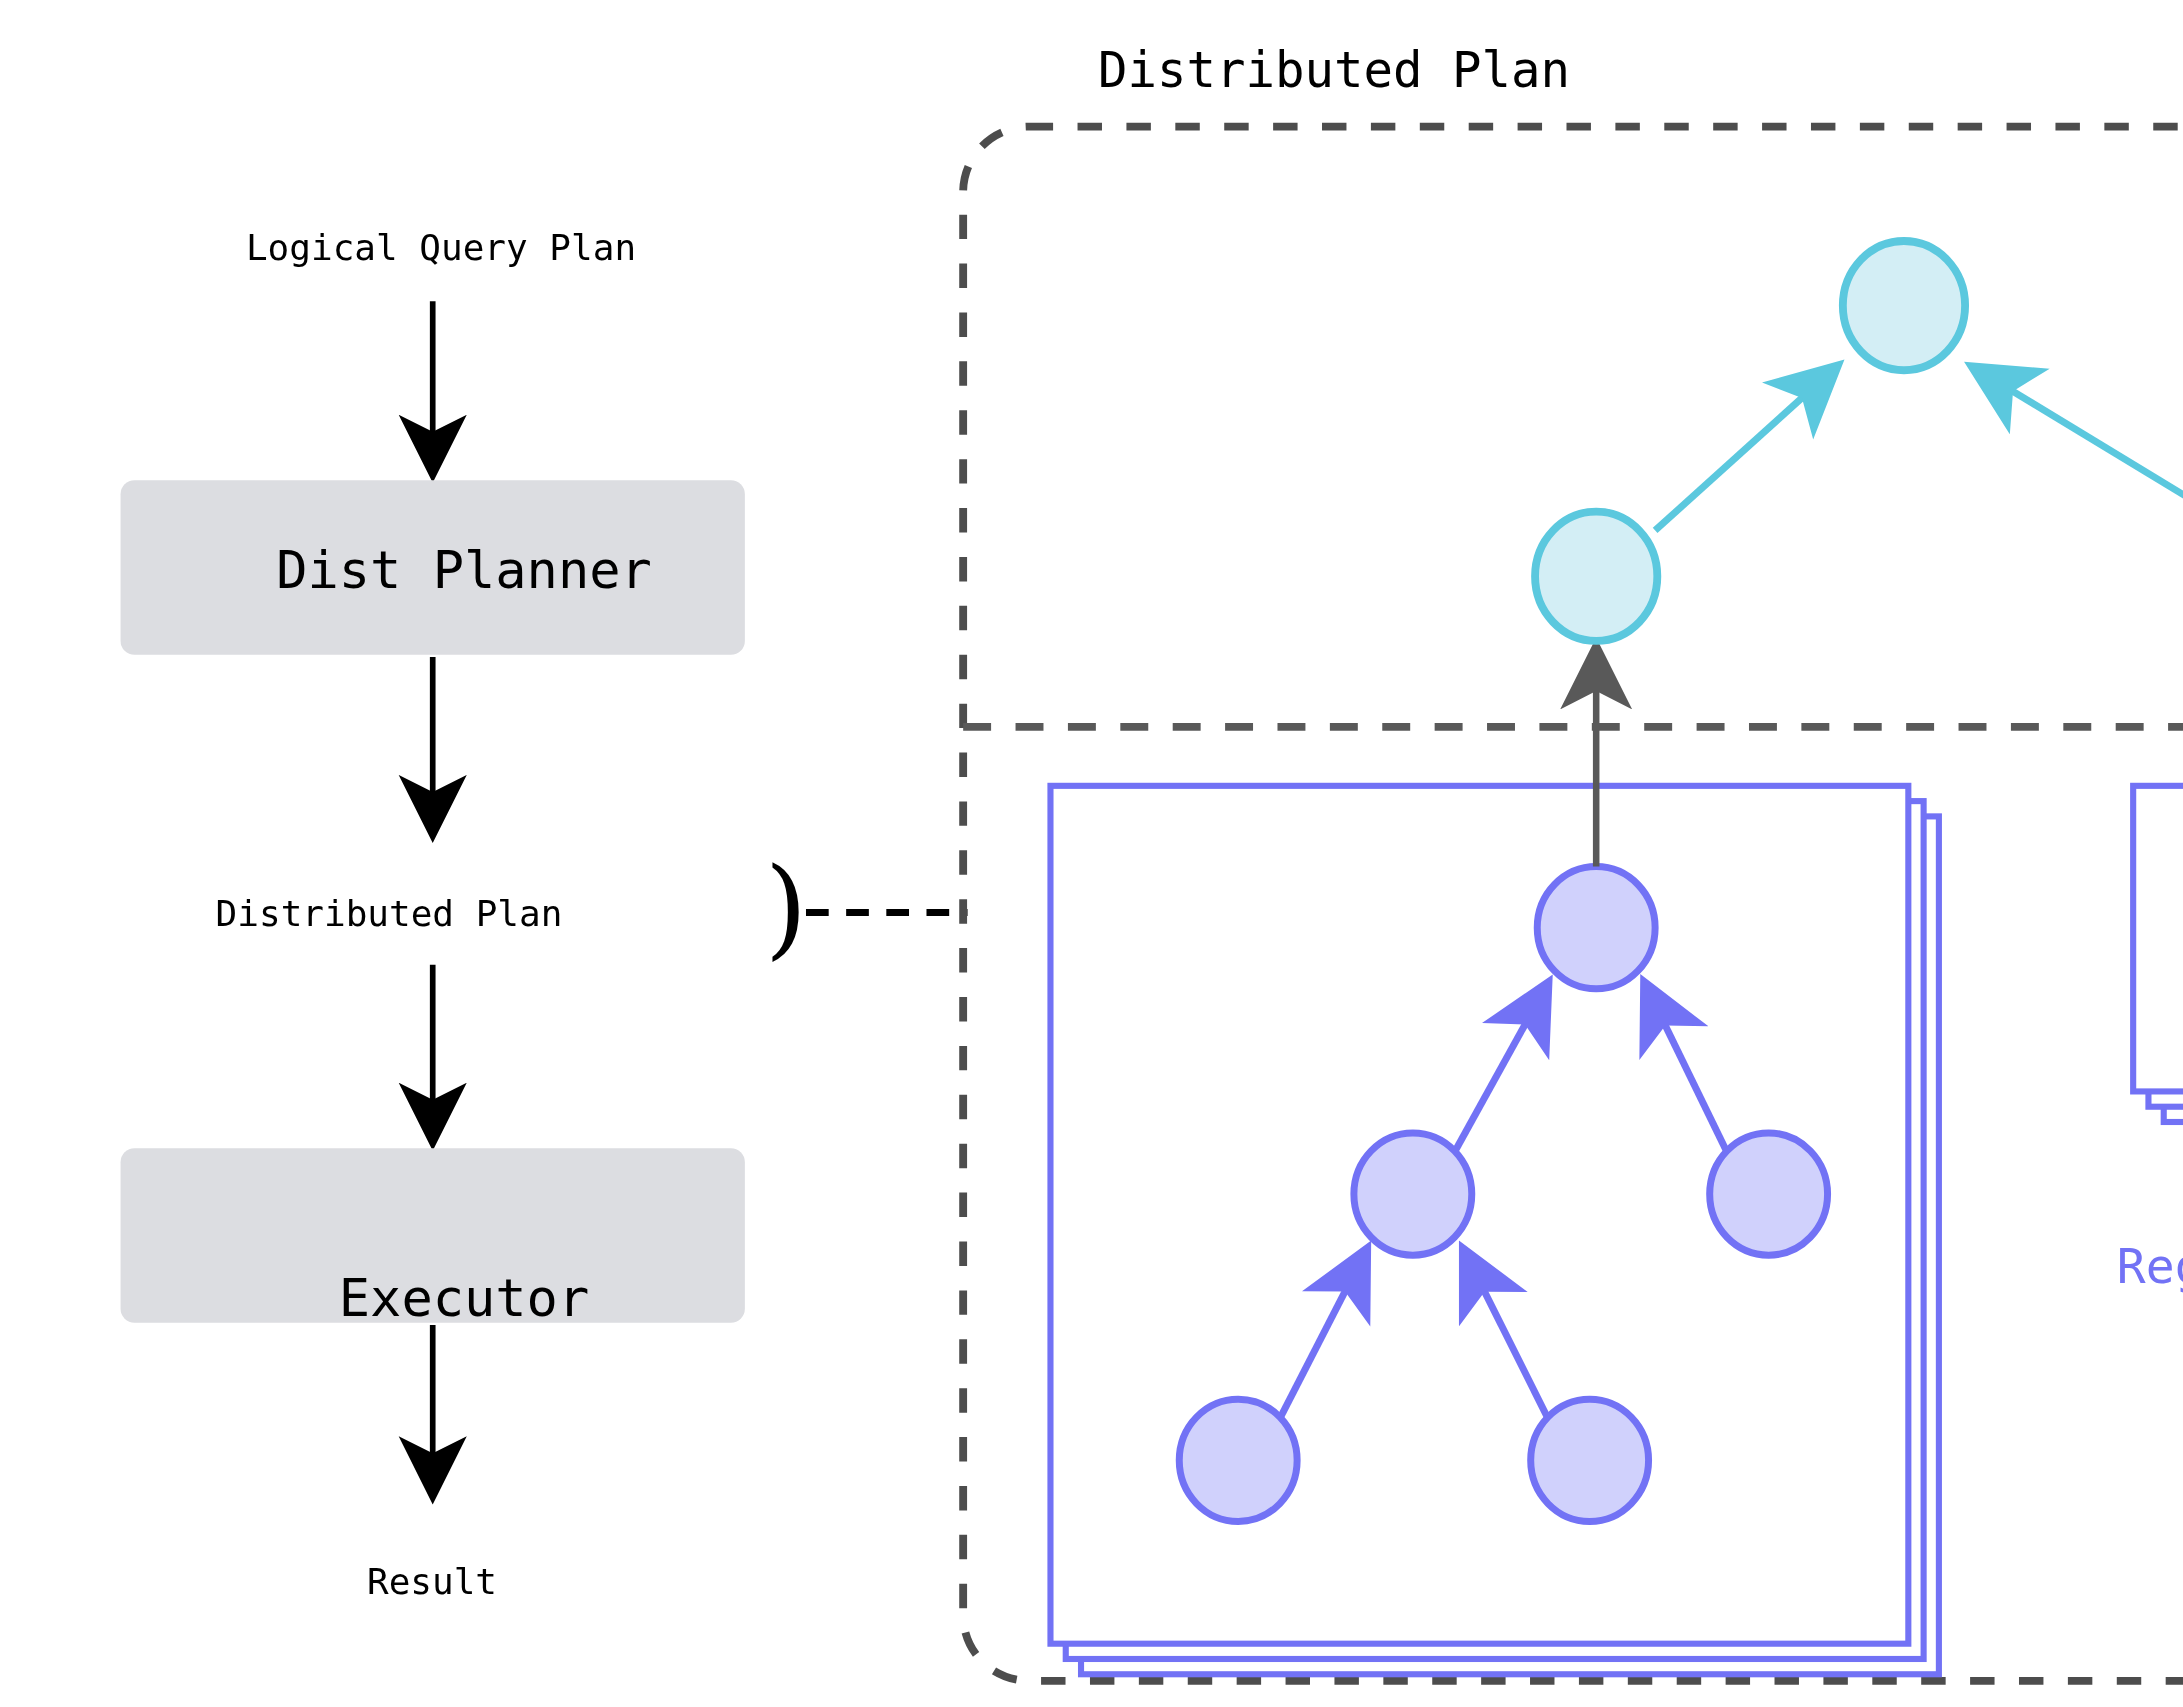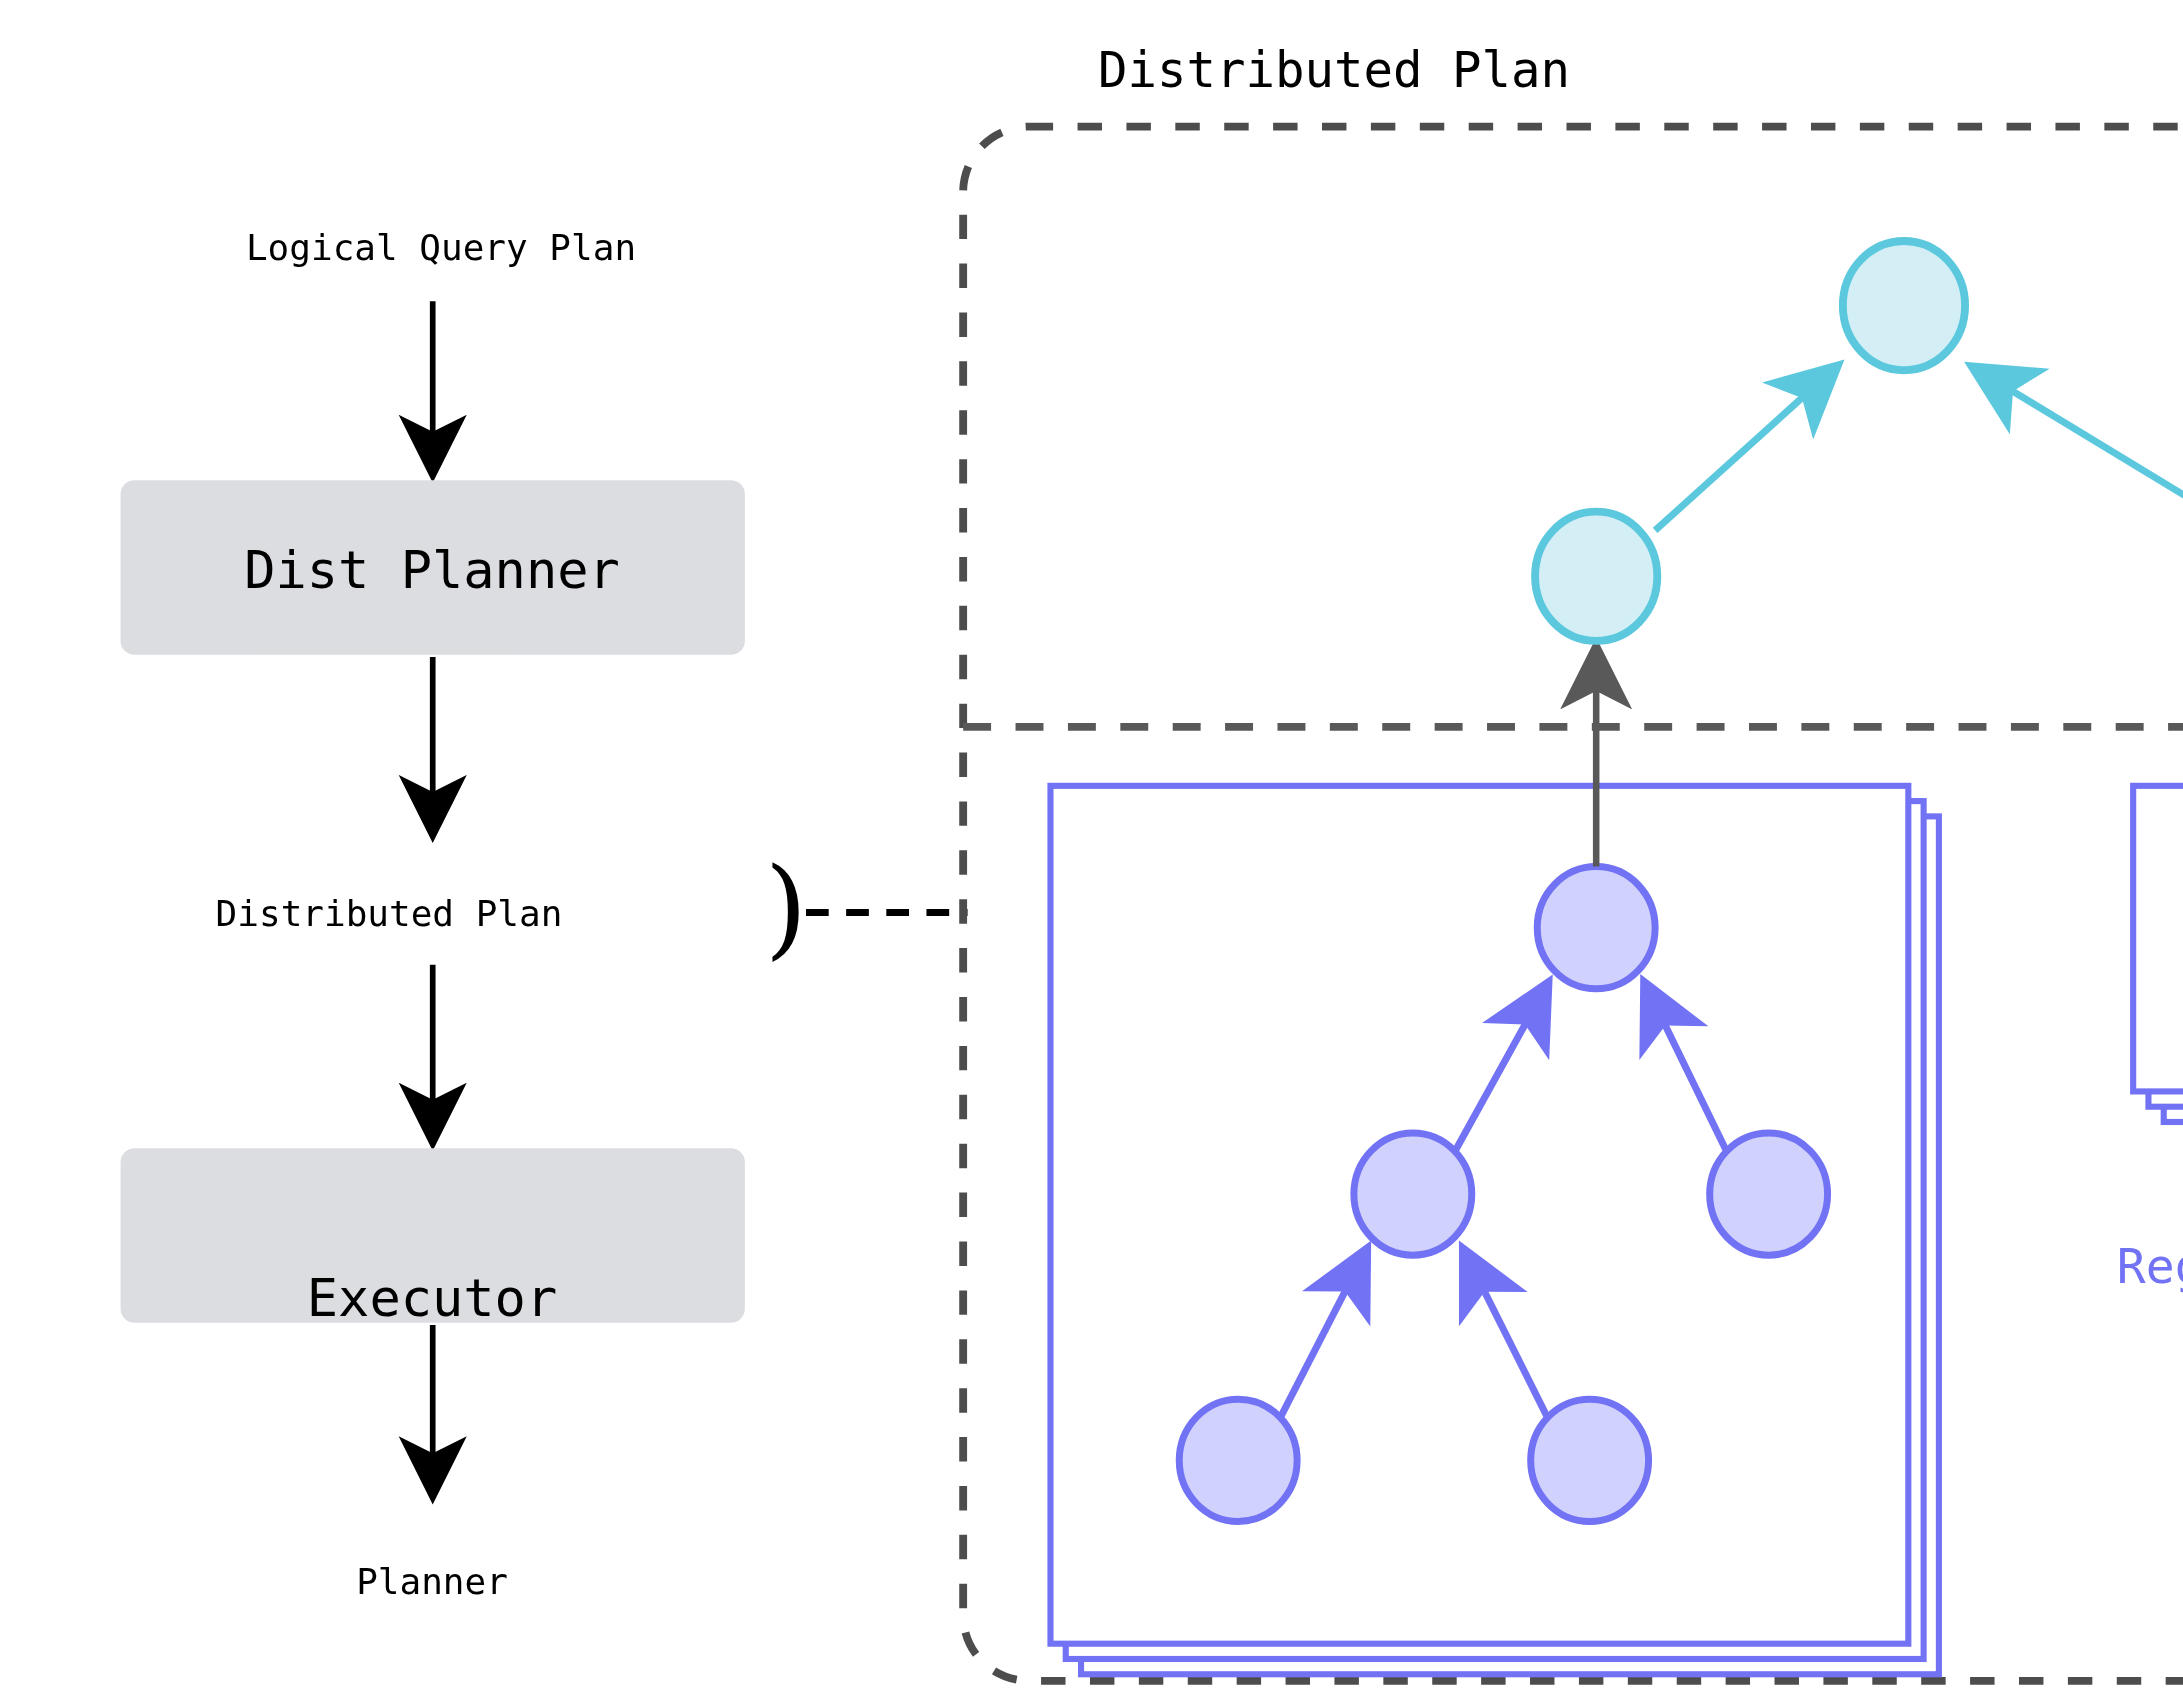--- a/index.html
+++ b/index.html
@@ -27,21 +27,21 @@
   .lbl {
     position: absolute;
     font-family: "DejaVu Sans Mono", "Liberation Mono", monospace;
     color: #000000;
     white-space: nowrap;
     letter-spacing: 0;
   }
   .lbl-center { transform: translate(-50%, -50%); }
 
   .t-title   { font-size: 49px; }
-  .t-node    { font-size: 52px; }
+  .t-node    { font-size: 52px; margin-left: 32px; }
   .t-flow    { font-size: 36px; }
   .t-regions { font-size: 48px; color: #7272f5; }
 
   .brace {
     position: absolute;
     font-family: "DejaVu Serif", "Liberation Serif", serif;
     font-size: 109px;
     color: #000000;
     transform: translate(-50%, -50%);
     line-height: 1;
@@ -137,20 +137,20 @@
   <div class="lbl lbl-center t-flow" style="left:441px; top:247px;">Logical Query Plan</div>
 
   <div class="lbl lbl-center t-node" style="left:432px; top:570px;">Dist Planner</div>
 
   <div class="lbl lbl-center t-flow" style="left:389px; top:913px;">Distributed Plan</div>
 
   <div class="brace" style="left:786px; top:907px;">)</div>
 
   <div class="lbl lbl-center t-node" style="left:432px; top:1298px;">Executor</div>
 
-  <div class="lbl lbl-center t-flow" style="left:432px; top:1581px;">Planner</div>
+  <div class="lbl lbl-center t-flow" style="left:432px; top:1581px;">Result</div>
 
   <div class="lbl lbl-center t-title" style="left:1334px; top:70px;">Distributed Plan</div>
 
   <div class="lbl lbl-center t-regions" style="left:2218px; top:1266px;">Regions</div>
 
 </div>
 
 
 </body></html>

